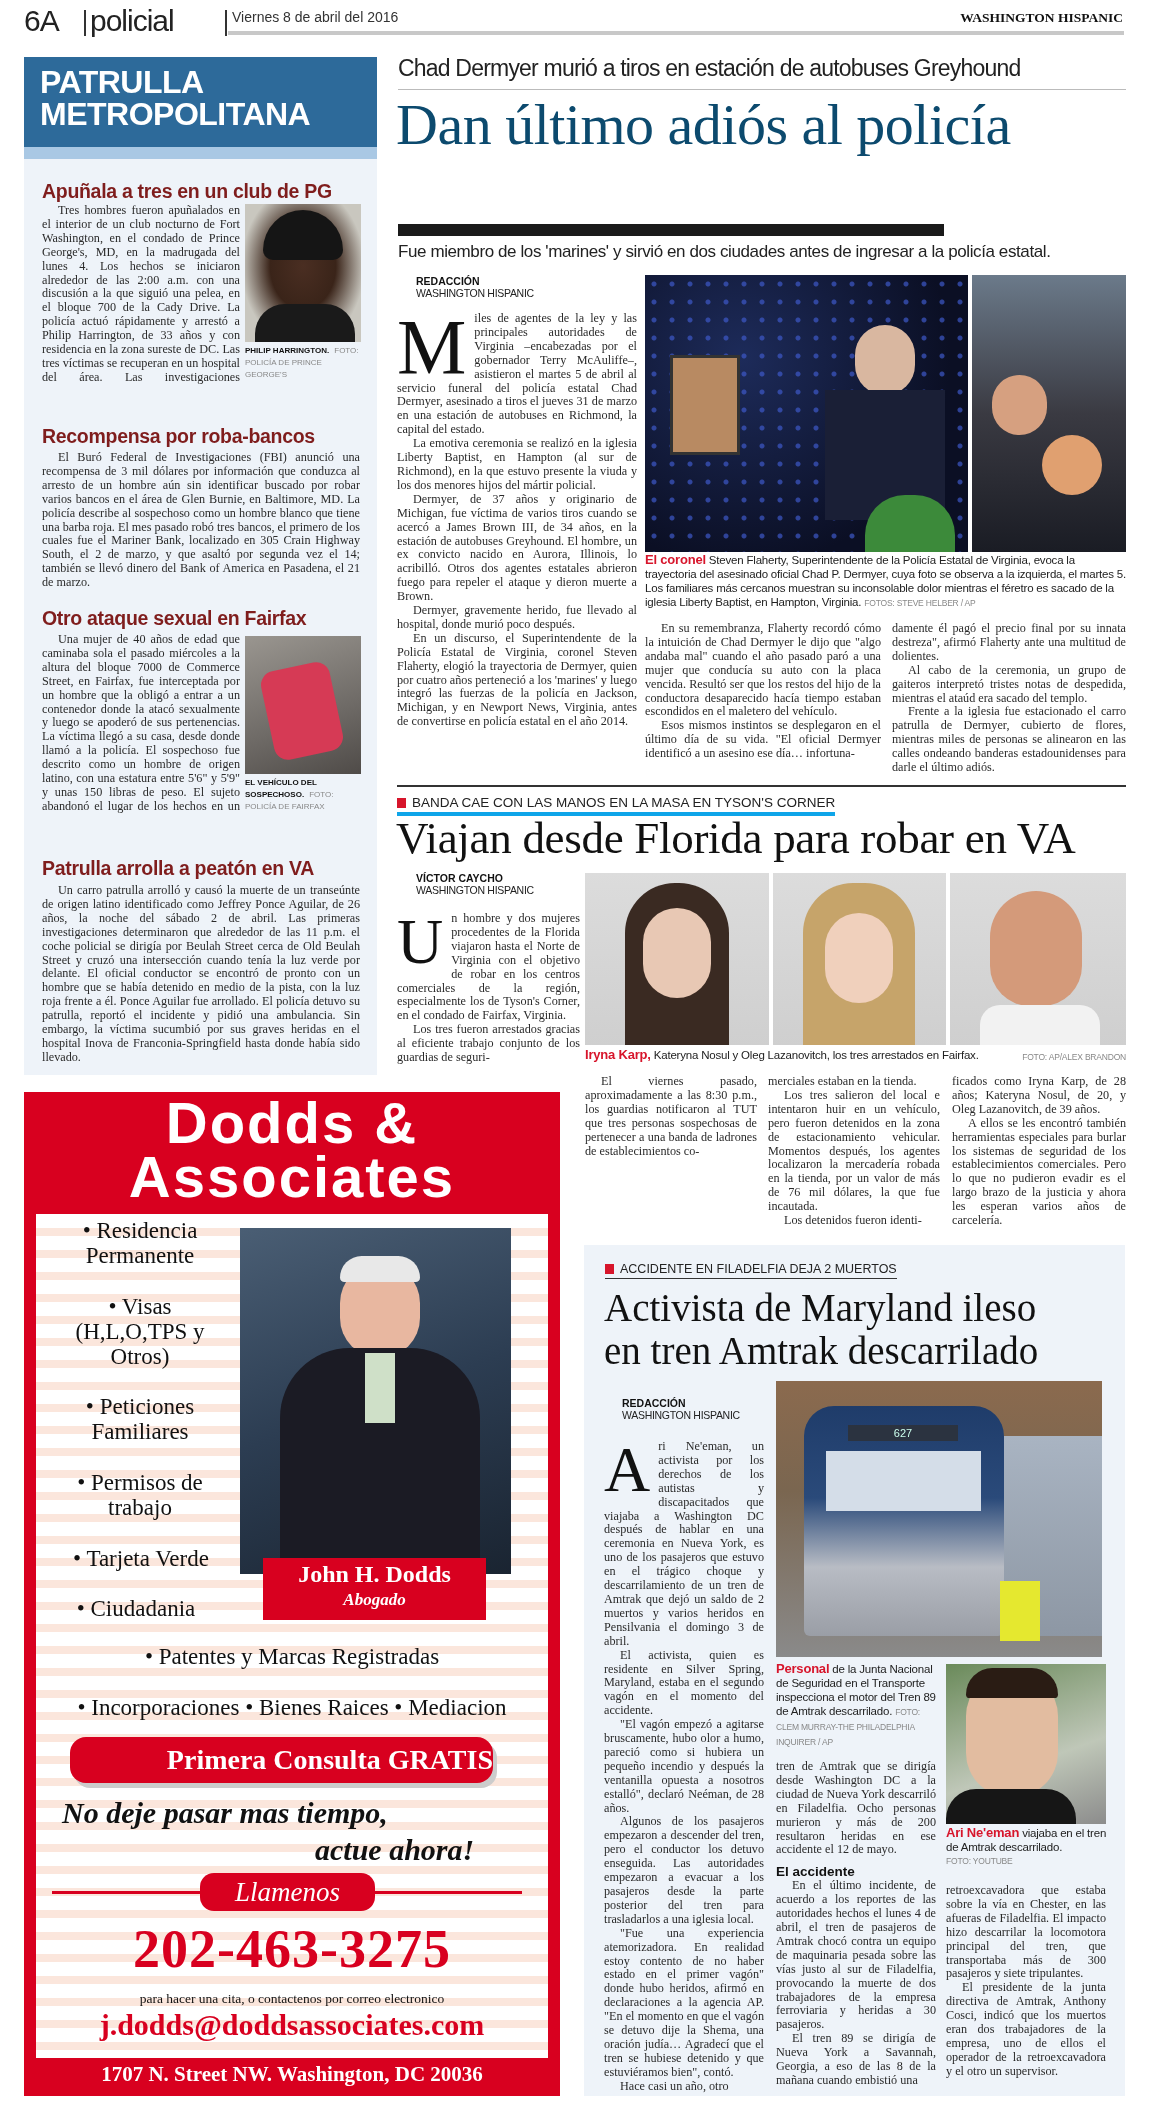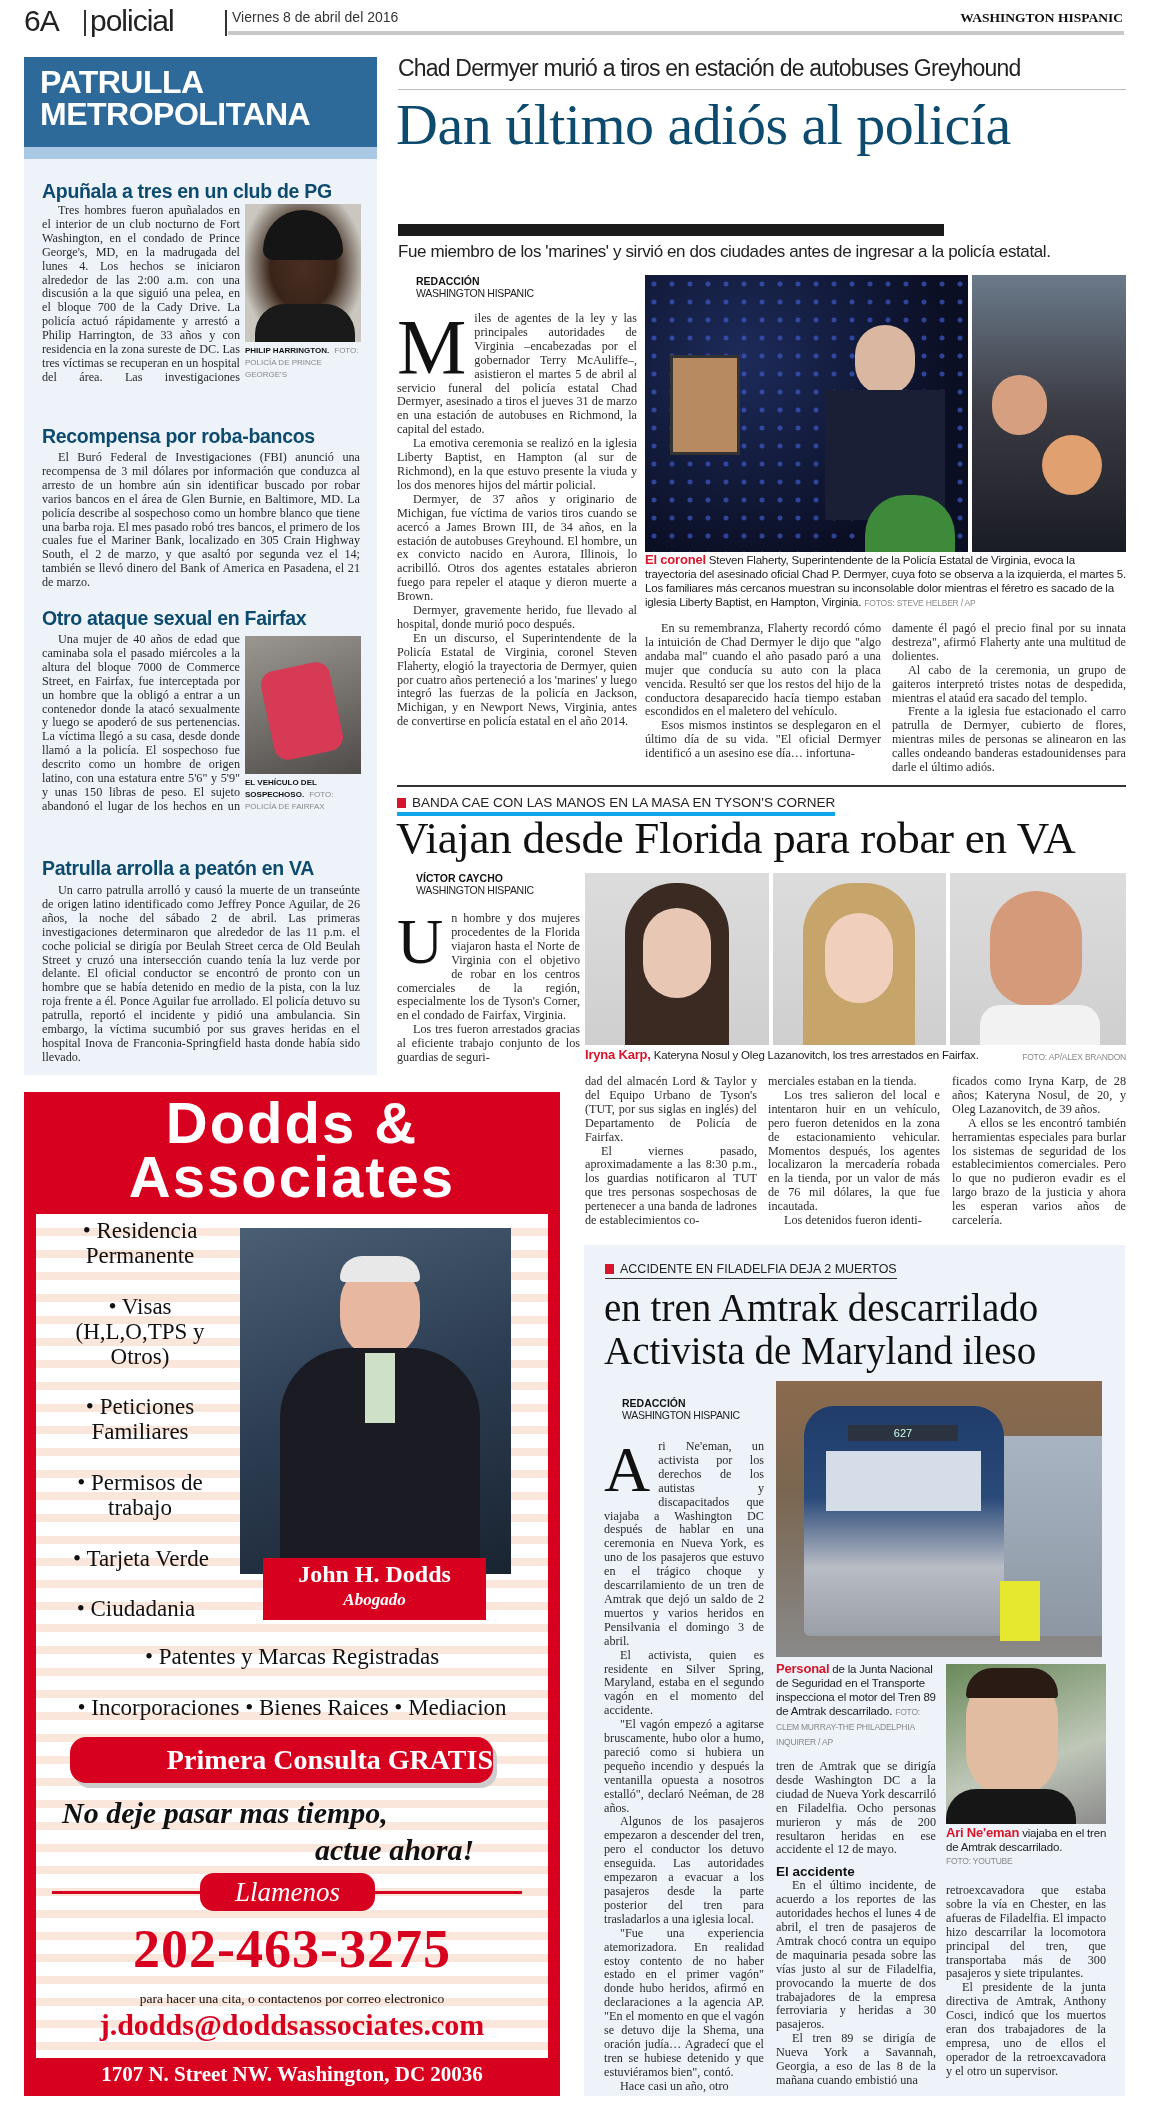--- a/index.html
+++ b/index.html
@@ -16,21 +16,21 @@
   #sep2 { left: 225px; top: 10px; width: 2px; height: 26px; background: #333; }
   #date-line { left: 232px; top: 9px; font-family: "Liberation Sans", sans-serif; font-size: 14px; color: #333; }
   #brand { right: 26px; top: 10px; font-family: "Liberation Serif", serif; font-size: 13.5px; font-weight: bold; color: #111; }
   #header-rule { left: 228px; top: 31px; width: 896px; height: 4px; background: #c8c8c8; }
 
   
   #patrulla { left: 24px; top: 57px; width: 353px; height: 1018px; background: #eef3f9; }
   #patrulla-head { left: 24px; top: 57px; width: 353px; height: 90px; background: #2d6a9a; }
   #patrulla-title { left: 40px; top: 66px; color: #fff; font-family: "Liberation Sans", sans-serif; font-weight: bold; font-size: 32px; line-height: 32px; letter-spacing: -0.5px; }
   #patrulla-sub { left: 24px; top: 147px; width: 353px; height: 12px; background: #a9c8e4; }
-  .brief-h { font-family: "Liberation Sans", sans-serif; font-weight: bold; font-size: 19.5px; color: #0c4a6e; letter-spacing: -0.3px; }
+  .brief-h { font-family: "Liberation Sans", sans-serif; font-weight: bold; font-size: 19.5px; color: #7f1d1d; letter-spacing: -0.3px; }
   .photo { background: #555; overflow: hidden; }
   .cap-bold { font-family: "Liberation Sans", sans-serif; font-weight: bold; font-size: 8px; color: #111; }
   .cap-light { font-family: "Liberation Sans", sans-serif; font-size: 8px; color: #888; }
 
   
   #kicker1 { left: 398px; top: 55px; font-family: "Liberation Sans", sans-serif; font-size: 23px; color: #222; letter-spacing: -0.8px; }
   #kicker1-rule { left: 398px; top: 89px; width: 728px; height: 1px; background: #bbb; }
   #hed1 { left: 396px; top: 92px; font-family: "Liberation Serif", serif; font-size: 58px; line-height: 66px; color: #0c4a6e; letter-spacing: -0.5px; }
   #hed1-bar { left: 398px; top: 224px; width: 546px; height: 12px; background: #1a1a1a; }
   #dek1 { left: 398px; top: 242px; font-family: "Liberation Sans", sans-serif; font-size: 17px; color: #222; letter-spacing: -0.4px; }
@@ -193,40 +193,39 @@
   <div style="position:absolute;left:40px;top:18px;width:92px;height:115px;background:#d49a7a;border-radius:46px 46px 40px 40px;"></div>
   <div style="position:absolute;left:30px;top:132px;width:120px;height:40px;background:#f2f2f2;border-radius:20px 20px 0 0;"></div>
 </div>
 <div class="abs caption" style="left:585px;top:1048px;width:541px;">
   <span class="red">Iryna Karp,</span>
   <span>Kateryna Nosul y Oleg Lazanovitch, los tres arrestados en Fairfax.</span>
   <span class="credit" style="float:right;margin-top:2px;">FOTO: AP/ALEX BRANDON</span>
 </div>
 
 <div class="abs body-text" style="left:585px;top:1075px;width:172px;">
-  <p class="noind">dad del almacén Lord &amp; Taylor y del Equipo Urbano de Tyson's (TUT, por sus siglas en inglés) del Departamento de Policía de Fairfax.</p>
   <p>El viernes pasado, aproximadamente a las 8:30 p.m., los guardias notificaron al TUT que tres personas sospechosas de pertenecer a una banda de ladrones de establecimientos co-</p>
 </div>
 <div class="abs body-text" style="left:768px;top:1075px;width:172px;">
   <p class="noind">merciales estaban en la tienda.</p>
   <p>Los tres salieron del local e intentaron huir en un vehículo, pero fueron detenidos en la zona de estacionamiento vehicular. Momentos después, los agentes localizaron la mercadería robada en la tienda, por un valor de más de 76 mil dólares, la que fue incautada.</p>
   <p>Los detenidos fueron identi-</p>
 </div>
 <div class="abs body-text" style="left:952px;top:1075px;width:174px;">
   <p class="noind">ficados como Iryna Karp, de 28 años; Kateryna Nosul, de 20, y Oleg Lazanovitch, de 39 años.</p>
   <p>A ellos se les encontró también herramientas especiales para burlar los sistemas de seguridad de los establecimientos comerciales. Pero lo que no pudieron evadir es el largo brazo de la justicia y ahora les esperan varios años de carcelería.</p>
 </div>
 
 <div class="abs" id="amtrak-box"></div>
 <div class="abs kicker-red" style="left:605px;top:1262px;border-bottom:1px solid #333;padding-bottom:2px;font-size:12.5px;">
   <span class="sq"></span><span>ACCIDENTE EN FILADELFIA DEJA 2 MUERTOS</span>
 </div>
 <div class="abs serif" style="left:604px;top:1286px;font-size:39px;line-height:43px;color:#111;">
+  <div>Activista de Maryland ileso</div>
   <div>en tren Amtrak descarrilado</div>
-  <div>Activista de Maryland ileso</div>
 </div>
 <div class="abs" style="left:622px;top:1397px;">
   <div class="byline-name">REDACCIÓN</div>
   <div class="byline-org">WASHINGTON HISPANIC</div>
 </div>
 <div class="abs body-text" style="left:604px;top:1440px;width:160px;">
   <p class="noind"><span class="dropcap" style="font-size:64px;line-height:52px;">A</span><span>ri Ne'eman, un activista por los derechos de los autistas y discapacitados que viajaba a Washington DC después de hablar en una ceremonia en Nueva York, es uno de los pasajeros que estuvo en el trágico choque y descarrilamiento de un tren de Amtrak que dejó un saldo de 2 muertos y varios heridos en Pensilvania el domingo 3 de abril.</span></p>
   <p>El activista, quien es residente en Silver Spring, Maryland, estaba en el segundo vagón en el momento del accidente.</p>
   <p>"El vagón empezó a agitarse bruscamente, hubo olor a humo, pareció como si hubiera un pequeño incendio y después la ventanilla opuesta a nosotros estalló", declaró Neéman, de 28 años.</p>
   <p>Algunos de los pasajeros empezaron a descender del tren, pero el conductor los detuvo enseguida. Las autoridades empezaron a evacuar a los pasajeros desde la parte posterior del tren para trasladarlos a una iglesia local.</p>

